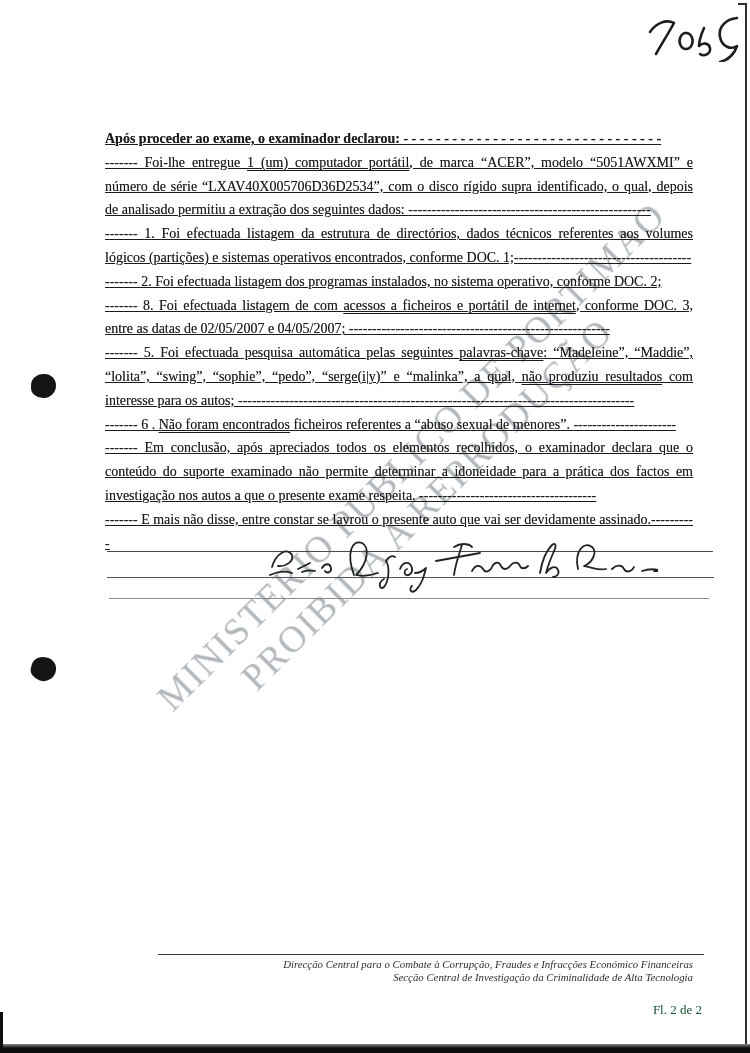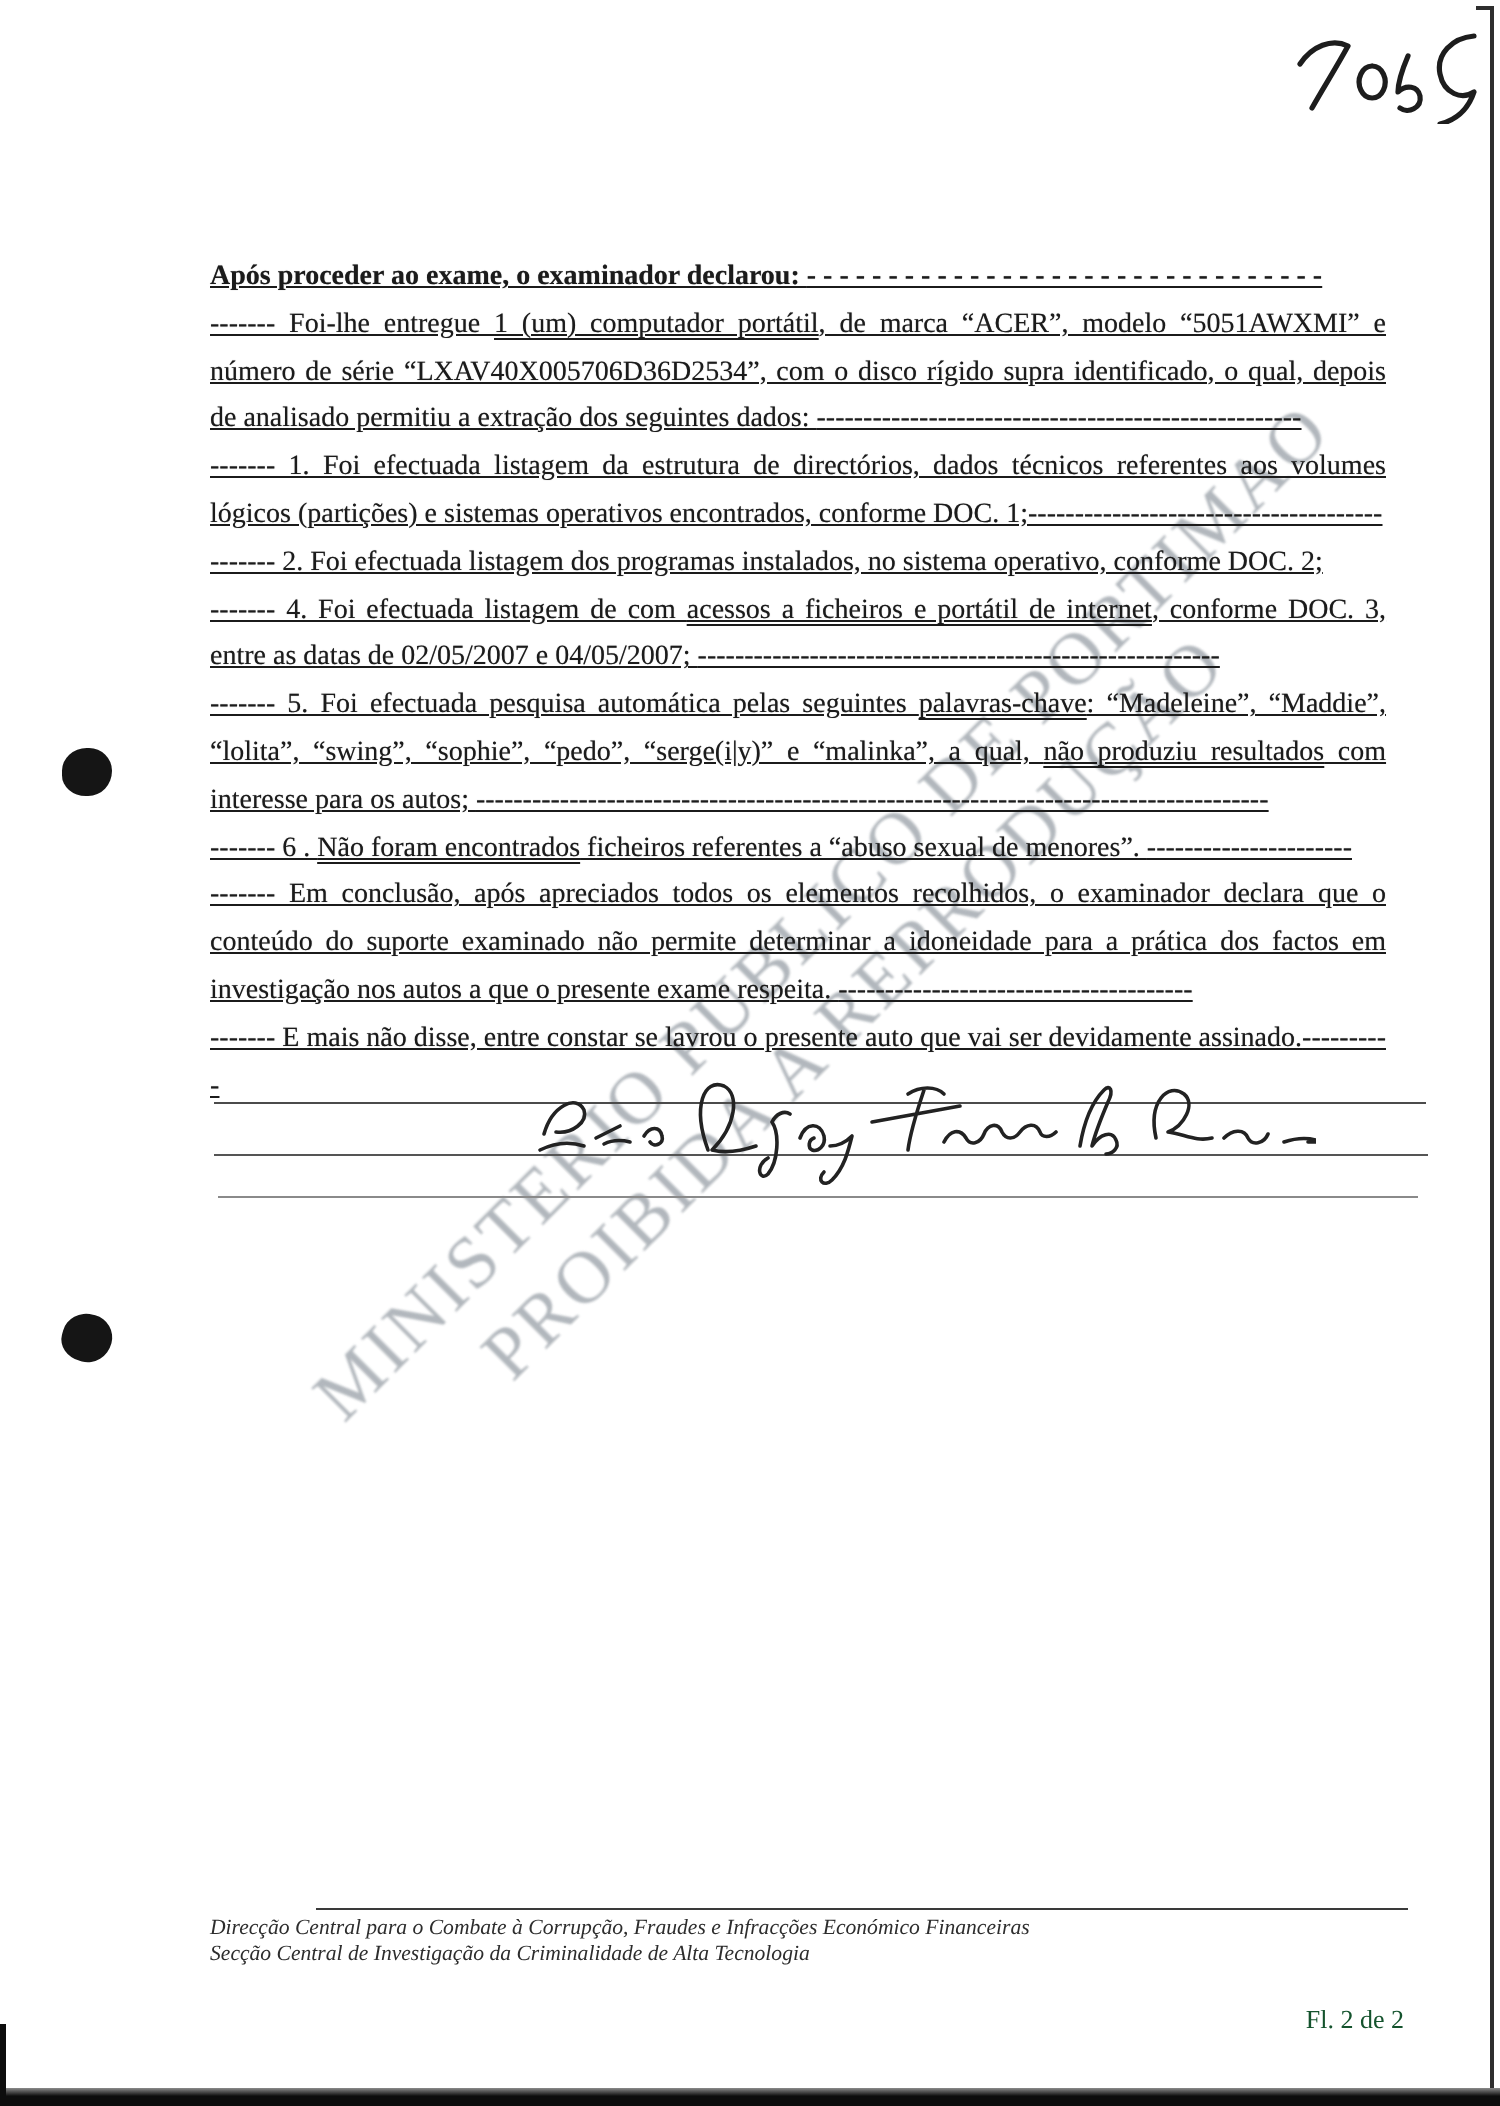--- a/index.html
+++ b/index.html
@@ -54,21 +54,21 @@
   .sig-line-3 { left:109px; top:598px; width:600px; border-top:1px solid #8a8a8a; }
   .sig-svg { position:absolute; left:258px; top:531px; z-index:3; }
 
   
   .hand-number { position:absolute; left:640px; top:10px; z-index:3; }
 
   
   .footer-rule { position:absolute; left:158px; top:954px; width:546px; border-top:1.6px solid #3a3a3a; z-index:2; }
   .footer-text {
     position:absolute; left:105px; top:958px; width:588px;
-    text-align:left; font-style:italic;
+    text-align:right; font-style:italic;
     font-size:10.8px; line-height:13px; color:#2d2d2d; z-index:2;
   }
   .folio {
     position:absolute; right:48px; top:1002px;
     font-size:13px; color:#14532d; z-index:2;
   }
 
   .sr-only { position:absolute; width:1px; height:1px; overflow:hidden; clip:rect(0 0 0 0); white-space:nowrap; }
 </style>
 </head>
@@ -99,21 +99,21 @@
   <div class="watermark">
     <span class="wm1">MINISTERIO PUBLICO DE PORTIMAO</span>
     <span class="wm2">PROIBIDA A REPRODUÇÃO</span>
   </div>
 
   <div class="body-text">
       <p><span class="bold">Após proceder ao exame, o examinador declarou: </span><span class="bold">- - - - - - - - - - - - - - - - - - - - - - - - - - - - - - - -</span></p>
       <p><span>------- Foi-lhe entregue </span><u>1 (um) computador portátil</u><span>, de marca “ACER”, modelo “5051AWXMI” e número de série “LXAV40X005706D36D2534”, com o disco rígido supra identificado, o qual, depois de analisado permitiu a extração dos seguintes dados: </span><span>----------------------------------------------------</span></p>
       <p><span>------- 1. Foi efectuada listagem da estrutura de  directórios, dados técnicos referentes aos volumes lógicos (partições) e sistemas operativos encontrados, conforme DOC. 1;</span><span>--------------------------------------</span></p>
       <p><span>------- 2. Foi efectuada listagem dos programas instalados, no sistema operativo, conforme DOC. 2;</span></p>
-      <p><span>------- 4. Foi efectuada listagem de com </span><u>acessos a ficheiros e portátil de internet</u><span>, conforme DOC. 3, entre as datas de 02/05/2007 e 04/05/2007; </span><span>--------------------------------------------------------</span></p>
+      <p><span>------- 8. Foi efectuada listagem de com </span><u>acessos a ficheiros e portátil de internet</u><span>, conforme DOC. 3, entre as datas de 02/05/2007 e 04/05/2007; </span><span>--------------------------------------------------------</span></p>
       <p><span>------- 5. Foi efectuada pesquisa automática pelas seguintes </span><u>palavras-chave</u><span>: “Madeleine”, “Maddie”, “lolita”, “swing”, “sophie”, “pedo”, “serge(i|y)” e  “malinka”, a qual, </span><u>não produziu resultados</u><span> com interesse para os autos; </span><span>-------------------------------------------------------------------------------------</span></p>
       <p><span>------- 6 . </span><u>Não foram encontrados</u><span> ficheiros referentes a “abuso sexual de menores”. </span><span>----------------------</span></p>
       <p><span>------- Em conclusão, após apreciados todos os elementos recolhidos, o examinador declara que o conteúdo do suporte examinado não permite determinar a idoneidade para a prática dos factos em investigação nos autos a que o presente exame respeita. </span><span>--------------------------------------</span></p>
       <p><span>------- E mais não disse, entre constar se lavrou o presente auto que vai ser devidamente assinado.</span><span>----------</span></p>
     </div>
 
   <div class="sig-line sig-line-1"></div>
   <div class="sig-line sig-line-2"></div>
   <div class="sig-line sig-line-3"></div>
 

